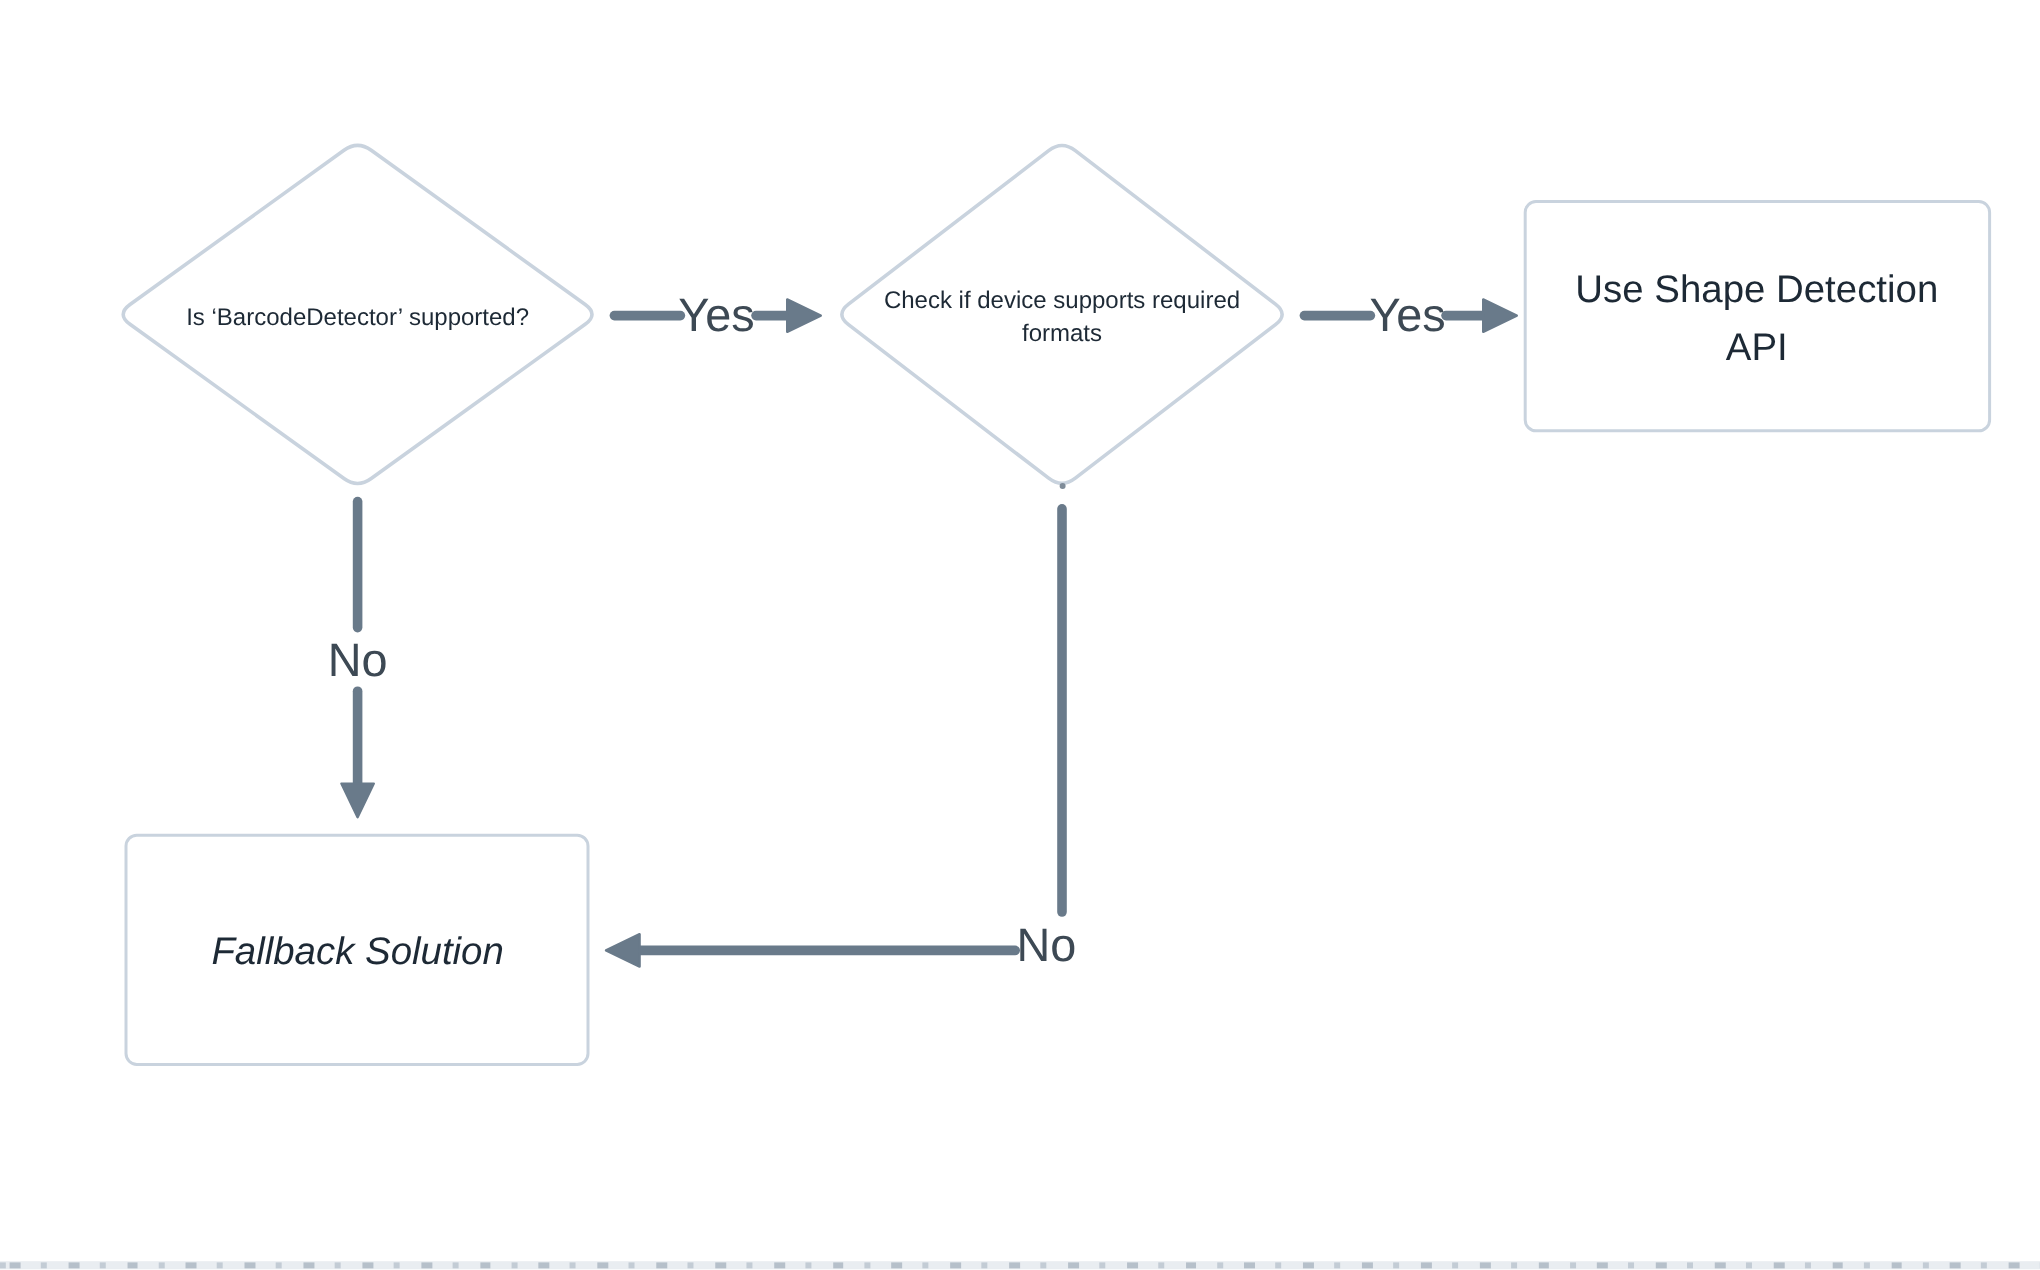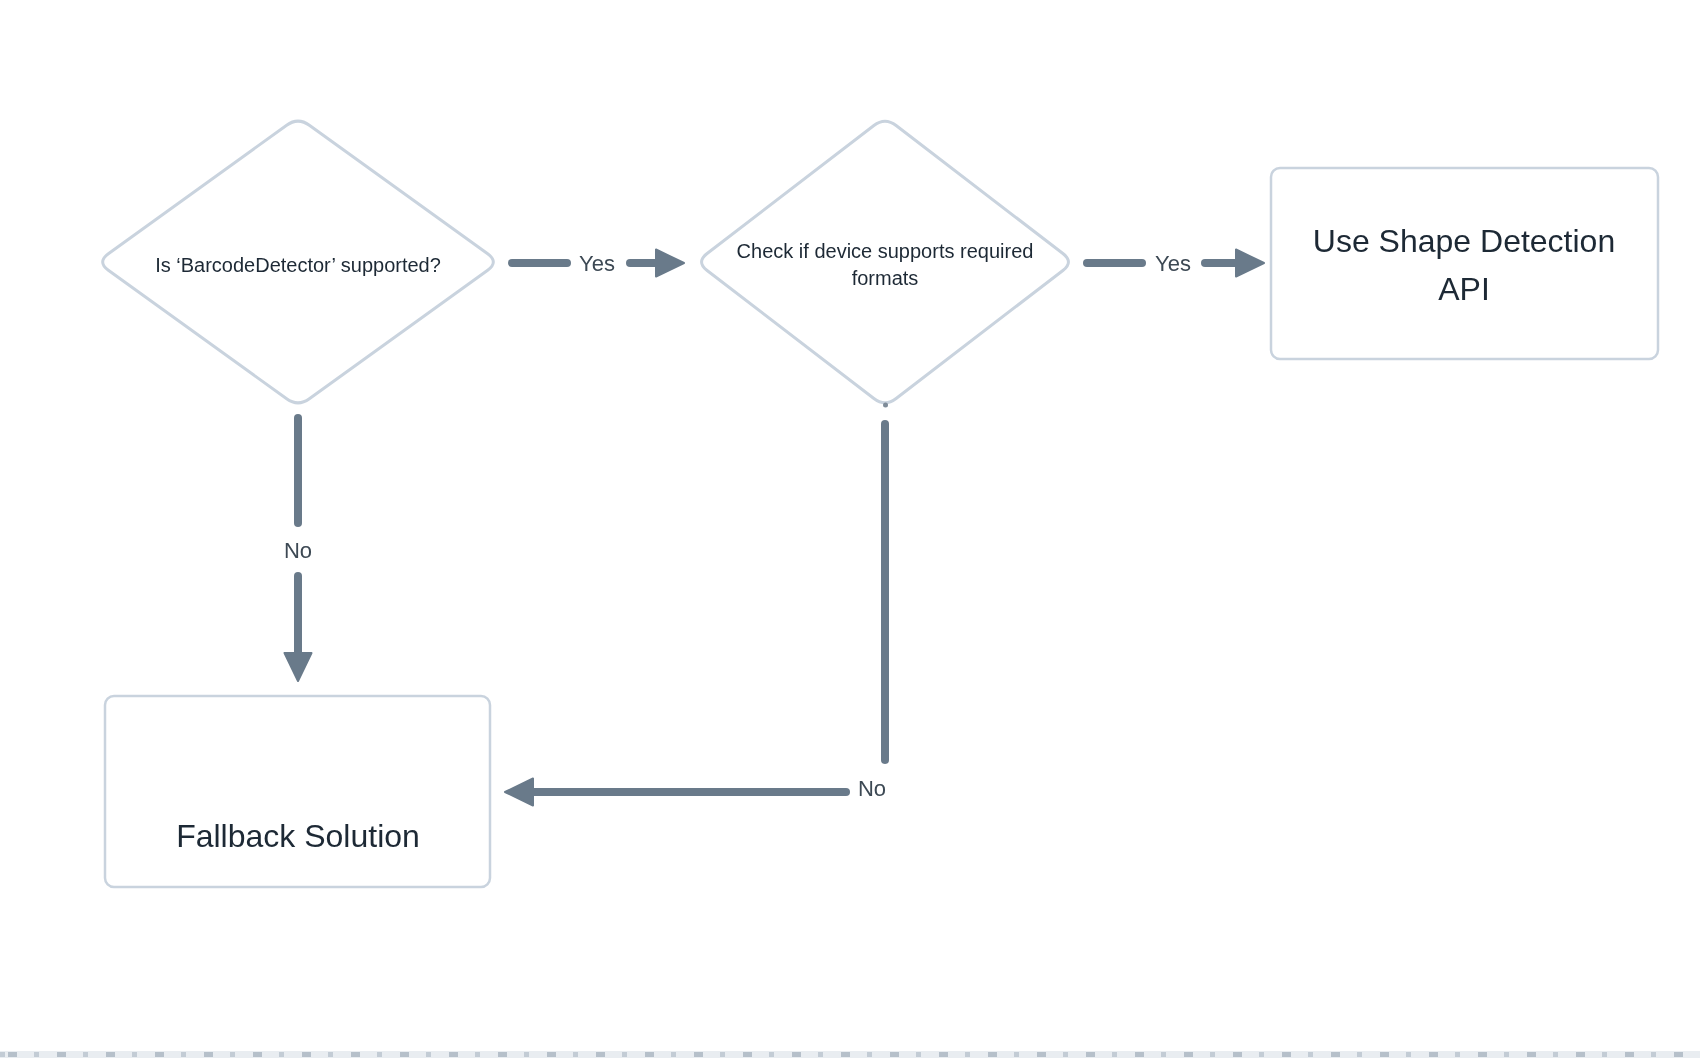--- a/index.html
+++ b/index.html
@@ -35,21 +35,21 @@
     color: #1d2935;
     letter-spacing: 0px;
   }
   .box-label {
     font-size: 32px;
     line-height: 1.5;
     font-weight: 500;
     color: #1d2935;
   }
   .edge-label {
-    font-size: 22px;
+    font-size: 39px;
     font-weight: 500;
     color: #3d4954;
     white-space: nowrap;
   }
   .bottom-strip {
     position: absolute;
     left: 0;
     bottom: 0;
     width: 1700px;
     height: 7px;
@@ -100,21 +100,21 @@
     <line x1="846" y1="792" x2="530" y2="792" stroke="#697a8a" stroke-width="8" stroke-linecap="round"></line>
     <polygon points="505,792 533,778.5 533,805.5" fill="#697a8a" stroke="#697a8a" stroke-width="2" stroke-linejoin="round"></polygon>
   </svg>
 
   <div class="label node-label" style="left:298px; top:265px; width:310px;">Is ‘BarcodeDetector’ supported?</div>
 
   <div class="label node-label" style="left:885px; top:265px; width:336px;text-align:center;">Check if device supports required formats</div>
 
   <div class="label box-label" style="left:1464px; top:265px; width:330px;">Use Shape Detection API</div>
 
-  <div class="label box-label" style="left:298px; top:836px; width:340px;">Fallback Solution</div>
+  <div class="label box-label" style="left:298px; top:792px; width:340px;font-style:italic;">Fallback Solution</div>
 
   <div class="label edge-label" style="left:597px; top:264px;">Yes</div>
 
   <div class="label edge-label" style="left:1173px; top:264px;">Yes</div>
 
   <div class="label edge-label" style="left:298px; top:551px;">No</div>
 
   <div class="label edge-label" style="left:872px; top:789px;">No</div>
 
   <div class="bottom-strip">

